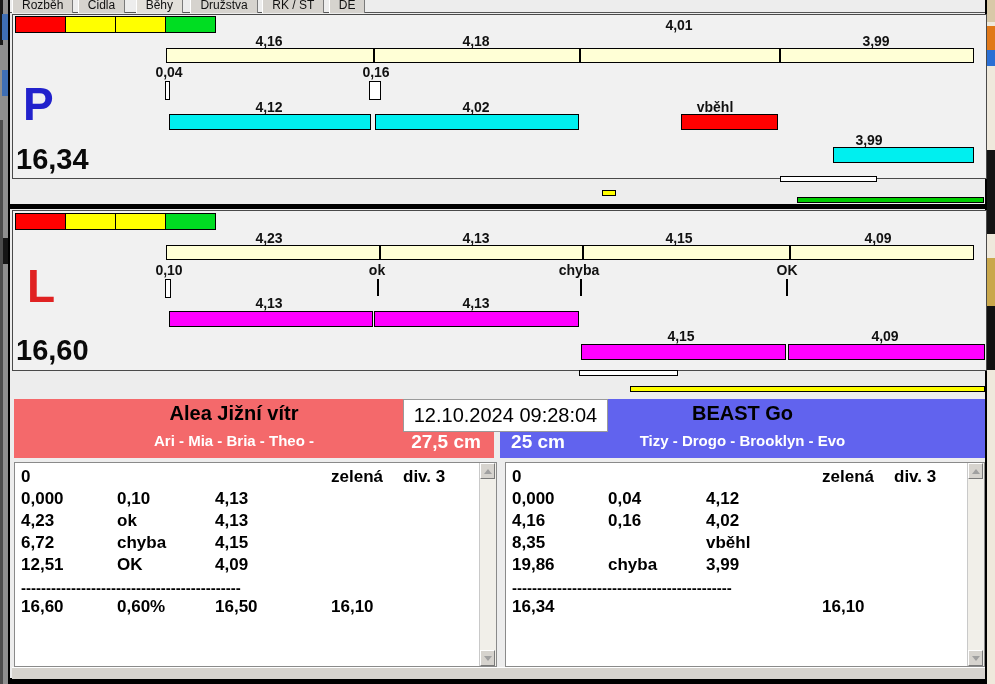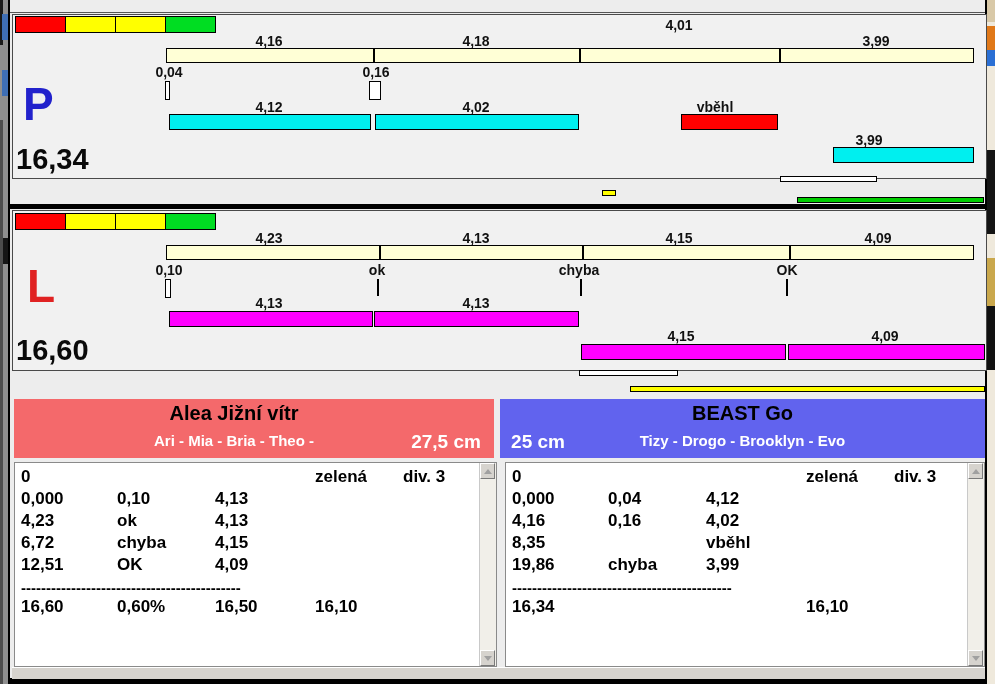--- a/index.html
+++ b/index.html
@@ -37,21 +37,21 @@
   .team-hdr{position:absolute;top:399px;height:59px;}
   .team-title{position:absolute;top:3px;width:100%;text-align:center;font-size:20px;font-weight:bold;color:#000;}
   .team-dogs{position:absolute;top:33px;width:100%;text-align:center;font-size:15px;font-weight:bold;color:#fff;}
   .jump-h{position:absolute;top:431px;font-size:19px;font-weight:bold;color:#fff;text-align:center;z-index:6;}
   .stamp{position:absolute;left:403px;top:399px;width:205px;height:33px;background:#fff;border:1px solid #9a9a9a;
          box-sizing:border-box;z-index:5;text-align:center;font-size:20px;color:#000;line-height:31px;}
   
   .tbl{position:absolute;top:462px;height:205px;background:#fff;border:1px solid #8a8a8a;box-sizing:border-box;}
   .trow{position:absolute;left:0;width:100%;height:20px;}
   .tcell{position:absolute;font-size:17px;font-weight:bold;color:#000;white-space:pre;}
-  .c0{left:6px;} .c1{left:102px;} .c2{left:200px;} .c3{left:300px;} .c4{left:388px;}
+  .c0{left:6px;} .c1{left:102px;} .c2{left:200px;} .c3{left:316px;} .c4{left:388px;}
   .dashrow{position:absolute;left:6px;font-size:15px;font-weight:bold;letter-spacing:0px;white-space:pre;}
   .vscroll{position:absolute;top:0;right:0;width:16px;height:100%;background:#f1efe9;border-left:1px solid #c9c9c9;}
   .sbtn{position:absolute;left:0;width:15px;height:16px;background:#d6d3ce;border:1px solid #fff;
         border-right-color:#7a7a7a;border-bottom-color:#7a7a7a;box-sizing:border-box;}
   .arr{width:0;height:0;margin:5px auto 0 auto;}
   .arr.up{border-left:4px solid transparent;border-right:4px solid transparent;border-bottom:5px solid #a0a0a0;}
   .arr.dn{border-left:4px solid transparent;border-right:4px solid transparent;border-top:5px solid #a0a0a0;}
   .hstrip{position:absolute;left:12px;top:667px;width:973px;height:11px;background:#d6d3ce;border-top:1px solid #fff;}
   
   .sliver-l{position:absolute;left:0;top:0;width:8px;height:684px;background:#8f8f8f;}
@@ -77,20 +77,28 @@
     <div class="abs" style="left:0;top:258px;width:8px;height:48px;background:#caa84c;"></div>
     <div class="abs" style="left:0;top:306px;width:8px;height:64px;background:#111;"></div>
   </div>
 
   <div class="win-bg"></div>
   <div class="win-border-l"></div>
   <div class="win-border-r"></div>
   <div class="win-border-b"></div>
   <div class="tab-underline"></div>
 
+  <div class="tabbar">
+    <div class="tab">Rozběh</div>
+    <div class="tab">Čidla</div>
+    <div class="tab sel">Běhy</div>
+    <div class="tab">Družstva</div>
+    <div class="tab">RK / ST</div>
+    <div class="tab">DE</div>
+  </div>
 
   <div class="panel" style="top:14px;height:163px;">
     <div class="abs" style="left:2px;top:1px;">
       <span class="sq" style="background:#ff0000;"></span><span class="sq" style="background:#ffff00;"></span><span class="sq" style="background:#ffff00;"></span><span class="sq" style="background:#00dd22;"></span>
     </div>
     <div class="lane-letter" style="left:10px;top:66px;color:#2222cc;">P</div>
     <div class="lane-total" style="left:3px;top:130px;">16,34</div>
 
     <div class="lbl" style="left:206px;top:18px;width:100px;">4,16</div>
     <div class="lbl" style="left:413px;top:18px;width:100px;">4,18</div>
@@ -167,20 +175,21 @@
   <div class="bar" style="left:630px;top:386px;width:355px;height:6px;background:#ffff00;"></div>
 
   <div class="team-hdr" style="left:500px;width:485px;background:#6163ee;">
     <div class="team-title">BEAST Go</div>
     <div class="team-dogs">Tizy - Drogo - Brooklyn - Evo</div>
   </div>
   <div class="team-hdr" style="left:14px;width:480px;background:#f4696b;">
     <div class="team-title" style="width:440px;">Alea Jižní vítr</div>
     <div class="team-dogs" style="width:440px;">Ari - Mia - Bria - Theo -</div>
   </div>
+  <div class="stamp">12.10.2024 09:28:04</div>
   <div class="jump-h" style="left:398px;width:96px;">27,5 cm</div>
   <div class="jump-h" style="left:500px;width:76px;">25 cm</div>
 
   <div class="tbl" style="left:14px;width:483px;">
     <div class="trow" style="top:4px;">
       <span class="tcell c0">0</span>
       <span class="tcell c3">zelená</span>
       <span class="tcell c4">div. 3</span>
     </div>
     <div class="trow" style="top:26px;">

